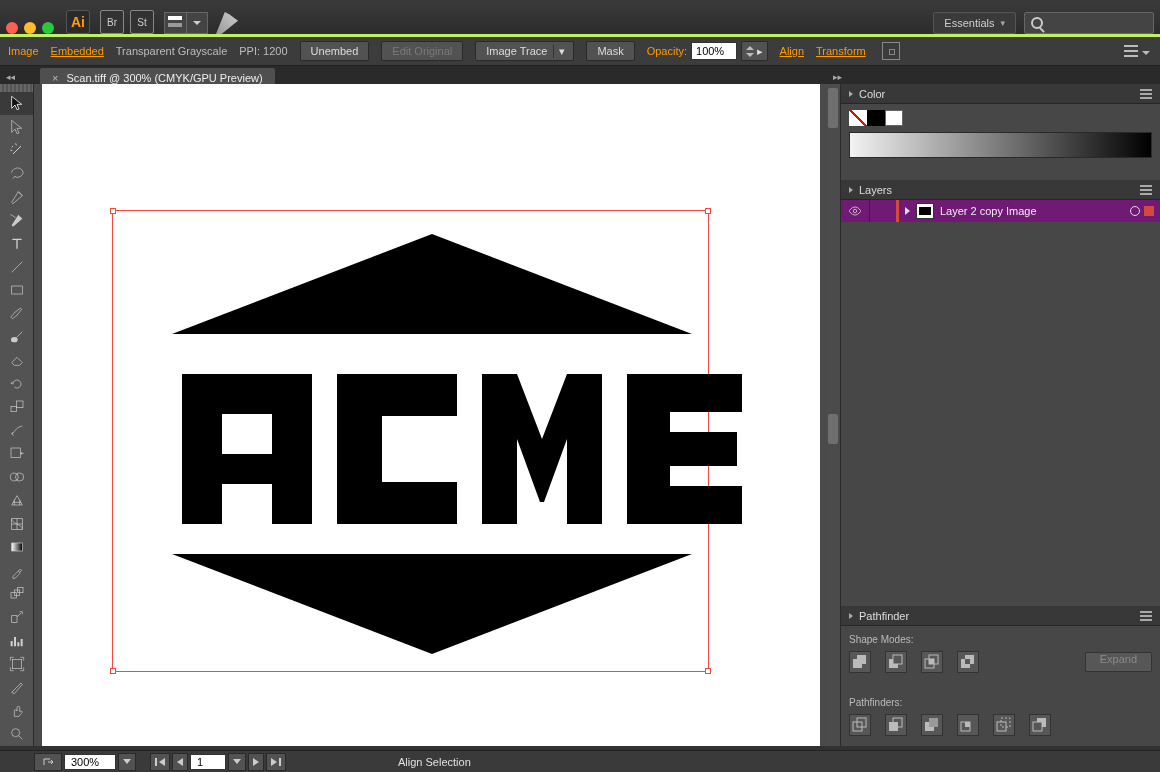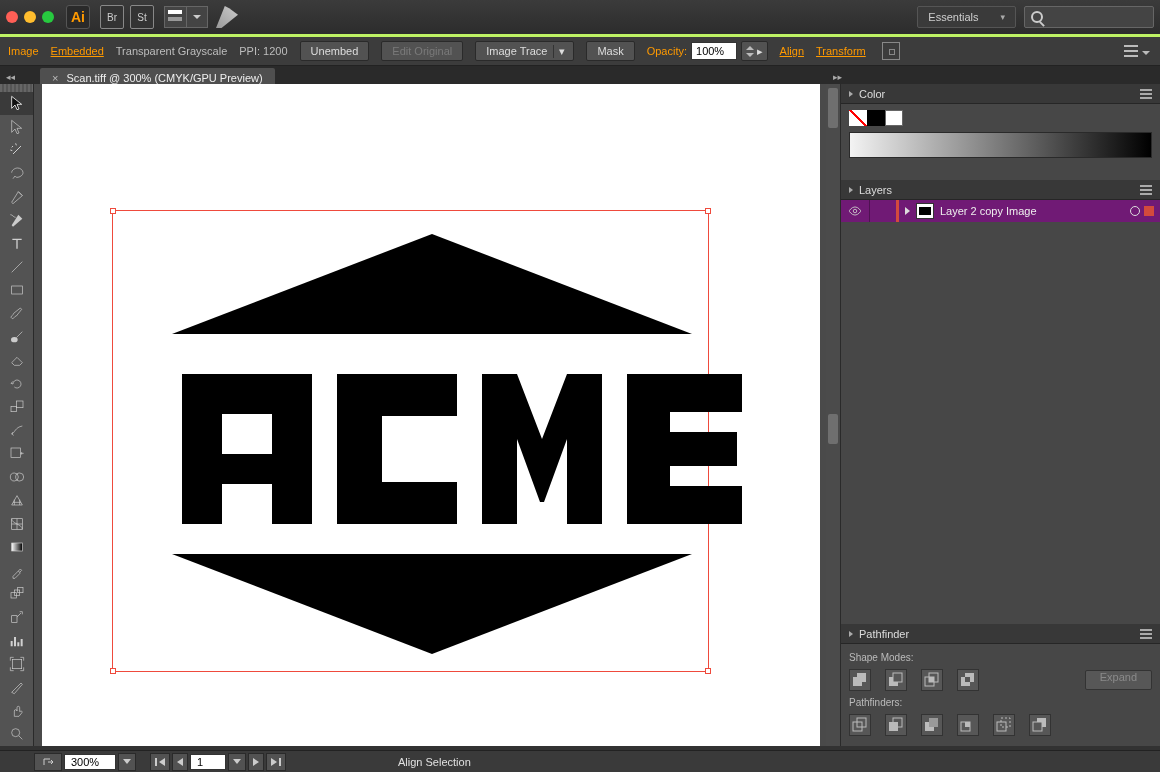--- a/index.html
+++ b/index.html
@@ -11,21 +11,21 @@
     font-size:11px;
     color:#cfcfcf;
     overflow:hidden;
   }
 
   
   .app-bar {
     height:34px;
     background:linear-gradient(#3b3b3b,#2c2c2c);
     display:flex;
-    align-items:center;
+    align-items:flex-end;
     padding:0 6px;
     position:relative;
   }
   .mac-buttons { display:flex; gap:6px; margin-right:12px; }
   .mac-btn { width:12px; height:12px; border-radius:50%; }
   .mac-close { background:#ff5f56; }
   .mac-min   { background:#ffbd2e; }
   .mac-max   { background:#27c93f; }
   .ai-logo {
     width:24px; height:24px; background:#2a2a2a; border:1px solid #555;
@@ -39,21 +39,21 @@
   }
   .arr-group { display:flex; margin-left:4px; }
   .arr-group .half { width:22px; height:22px; background:#444; border:1px solid #666; }
   .arr-group .half:first-child { border-right:none; }
   .feather {
     width:22px; height:22px; margin-left:8px;
     background:linear-gradient(45deg,#999,#ccc); clip-path:polygon(0 100%,40% 0,60% 10%,100% 40%,25% 100%);
   }
   .app-spacer { flex:1; }
   .workspace-select {
-    display:flex; align-items:center; gap:22px;
+    display:flex; align-items:center; gap:6px;
     background:#3a3a3a; border:1px solid #555; height:22px; padding:0 10px;
     border-radius:2px; margin-right:8px;
   }
   .workspace-select span.caret { font-size:9px; color:#aaa; }
   .search-box {
     display:flex; align-items:center; background:#444;
     border:1px solid #666; border-radius:2px; height:22px;
     width:130px; padding:0 6px; gap:6px;
   }
   .search-box .mag {
@@ -588,21 +588,21 @@
           </div>
         <div class="path-btn">
             <svg width="16" height="16">
               <rect x="1" y="5" width="9" height="9" fill="#bbb"></rect>
               <rect x="5" y="1" width="9" height="9" fill="#bbb"></rect>
               <rect x="5" y="5" width="5" height="5" fill="#575757"></rect>
             </svg>
           </div>
         <div class="exp-btn"><span>Expand</span></div>
       </div>
-      <div class="sec-lbl" style="margin-top:6px">Pathfinders:</div>
+      <div class="sec-lbl" style="margin-top:24px">Pathfinders:</div>
       <div class="path-row">
         <div class="path-btn">
             <svg width="16" height="16">
               <rect x="1" y="5" width="9" height="9" fill="none" stroke="#bbb"></rect>
               <rect x="5" y="1" width="9" height="9" fill="none" stroke="#bbb"></rect>
             </svg>
           </div>
         <div class="path-btn">
             <svg width="16" height="16">
               <rect x="1" y="5" width="9" height="9" fill="#bbb"></rect>

